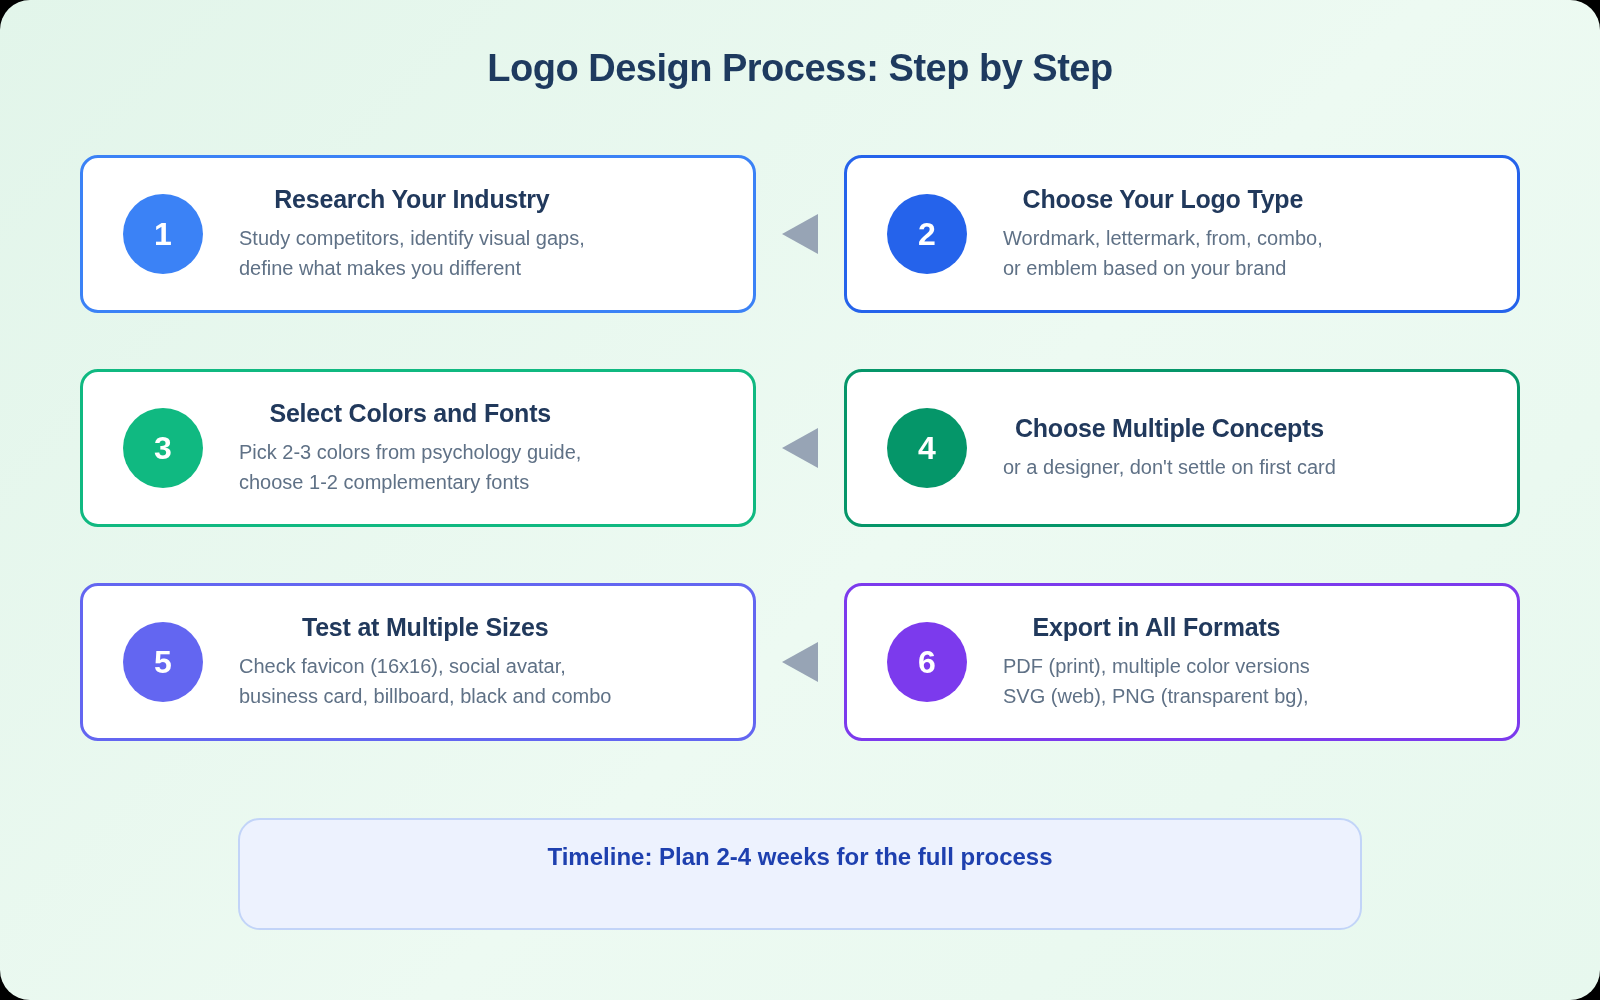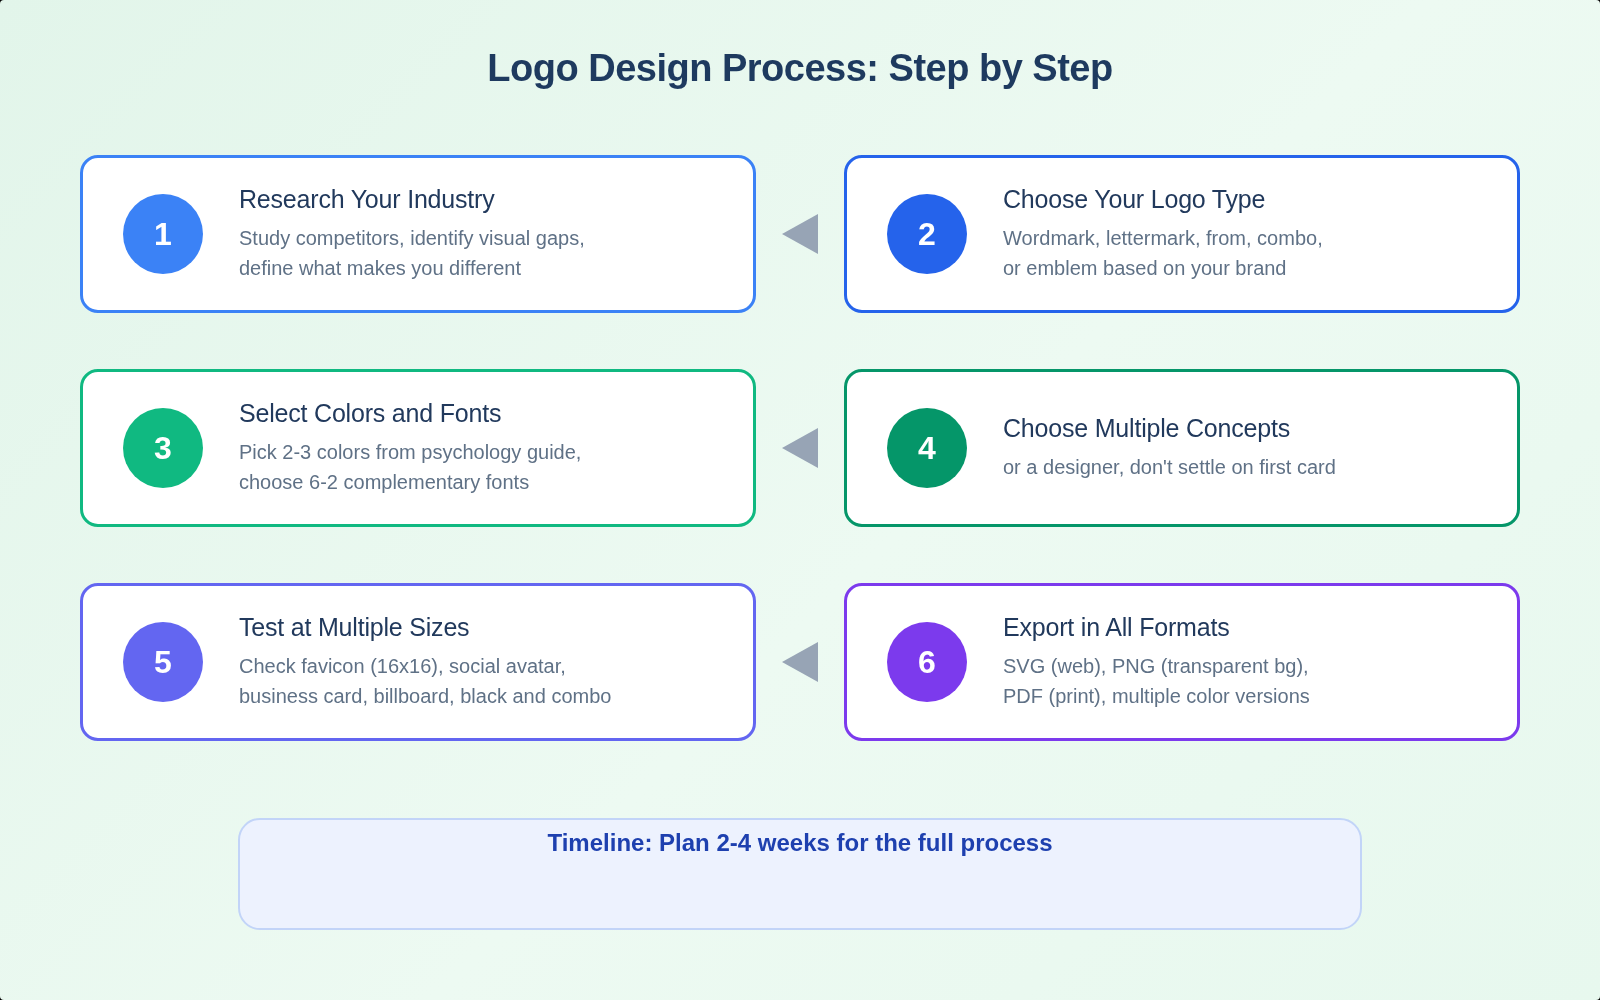--- a/index.html
+++ b/index.html
@@ -7,21 +7,21 @@
     padding: 0;
     background: #000;
     width: 1600px;
     height: 1000px;
     font-family: "Liberation Sans", sans-serif;
   }
   .canvas {
     position: relative;
     width: 1600px;
     height: 1000px;
-    border-radius: 4px;
+    border-radius: 30px;
     background: linear-gradient(135deg, var(--page-bg1) 0%, var(--page-bg2) 55%, var(--page-bg3) 100%);
     overflow: hidden;
     box-sizing: border-box;
   }
   .title {
     margin: 0;
     padding-top: 46px;
     text-align: center;
     font-size: 38px;
     font-weight: bold;
@@ -60,24 +60,25 @@
     color: #ffffff;
     font-size: 32px;
     font-weight: bold;
     display: flex;
     align-items: center;
     justify-content: center;
   }
   .card-text { min-width: 0; }
   .card-title {
     font-size: 25px;
-    font-weight: normal;
+    font-weight: bold;
     color: var(--card-title);
     margin-bottom: 9px;
     letter-spacing: -0.2px;
+    text-align: center;
   }
   .card-desc {
     font-size: 20px;
     color: var(--card-desc);
     line-height: 30px;
   }
   .card-desc .line { display: block; }
   .arrow-zone {
     flex: 1;
     display: flex;
@@ -93,21 +94,21 @@
   }
   .banner {
     margin: 77px auto 0 auto;
     width: 1124px;
     height: 112px;
     box-sizing: border-box;
     background: var(--banner-bg);
     border: 2px solid var(--banner-border);
     border-radius: 22px;
     text-align: center;
-    padding-top: 9px;
+    padding-top: 23px;
   }
   .banner-title {
     font-size: 24px;
     font-weight: bold;
     color: var(--banner-title);
     margin-bottom: 13px;
   }
   .banner-subtitle {
     font-size: 21px;
     color: var(--banner-subtitle);
@@ -148,21 +149,21 @@
       </div>
     </div>
 
     <div class="row">
       <div class="card" style="border-color: rgb(16, 185, 129);">
         <div class="step-num" style="background: rgb(16, 185, 129);">3</div>
         <div class="card-text">
           <div class="card-title">Select Colors and Fonts</div>
           <div class="card-desc">
             <span class="line">Pick 2-3 colors from psychology guide,</span>
-            <span class="line">choose 6-2 complementary fonts</span>
+            <span class="line">choose 1-2 complementary fonts</span>
           </div>
         </div>
       </div>
       <div class="arrow-zone">
         <div class="arrow-left"></div>
       </div>
       <div class="card" style="border-color: rgb(5, 150, 105);">
         <div class="step-num" style="background: rgb(5, 150, 105);">4</div>
         <div class="card-text">
           <div class="card-title">Choose Multiple Concepts</div>
@@ -185,22 +186,22 @@
         </div>
       </div>
       <div class="arrow-zone">
         <div class="arrow-left"></div>
       </div>
       <div class="card" style="border-color: rgb(124, 58, 237);">
         <div class="step-num" style="background: rgb(124, 58, 237);">6</div>
         <div class="card-text">
           <div class="card-title">Export in All Formats</div>
           <div class="card-desc">
+            <span class="line">PDF (print), multiple color versions</span>
             <span class="line">SVG (web), PNG (transparent bg),</span>
-            <span class="line">PDF (print), multiple color versions</span>
           </div>
         </div>
       </div>
     </div>
 
   </div>
 
   <div class="banner">
     <div class="banner-title">Timeline: Plan 2-4 weeks for the full process</div>
   </div>

